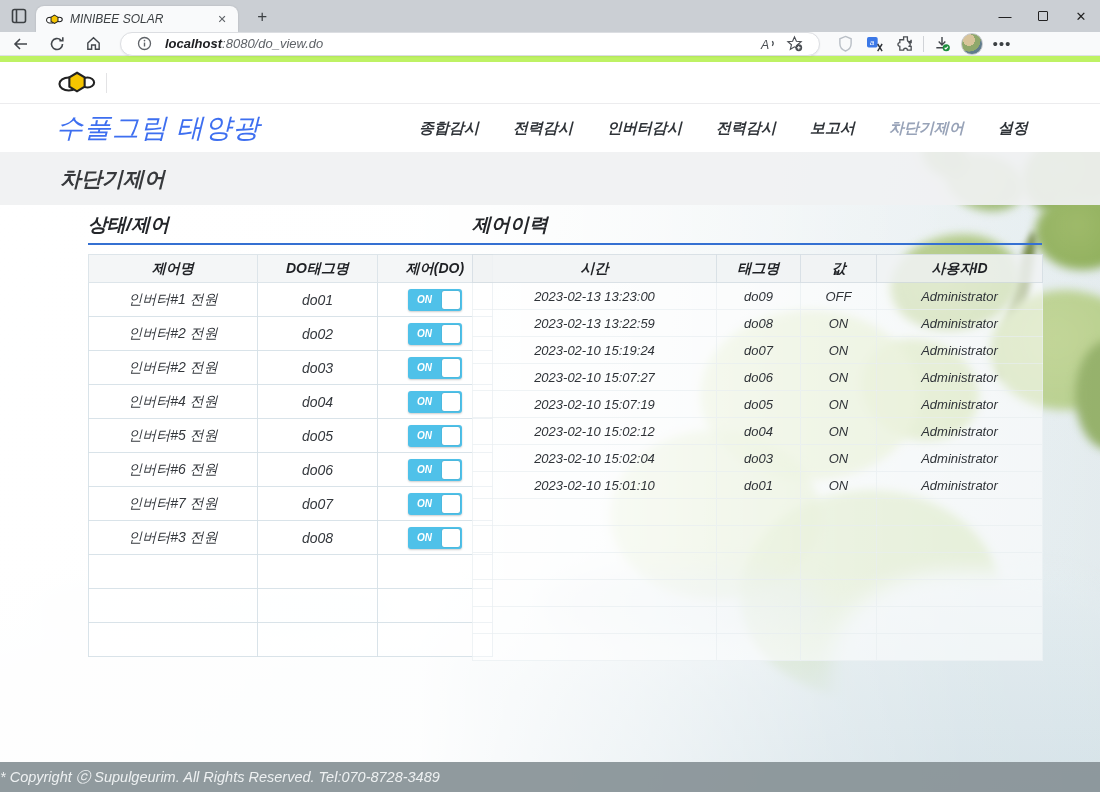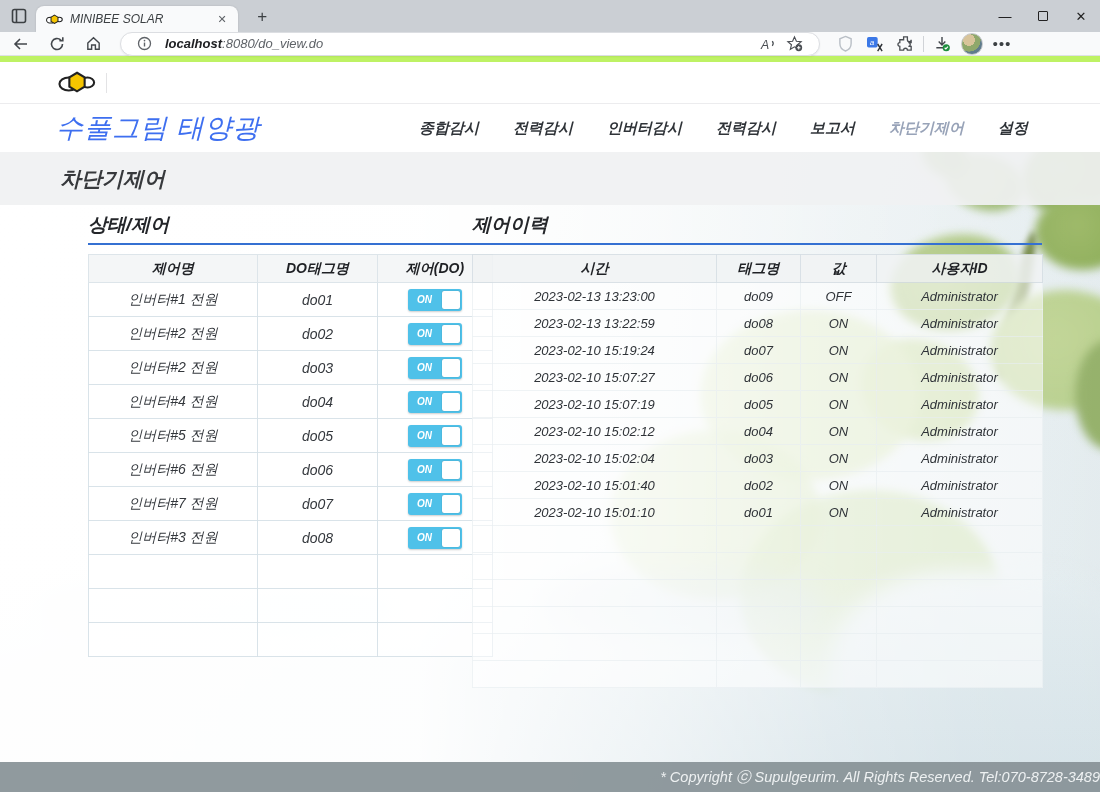--- a/index.html
+++ b/index.html
@@ -77,21 +77,21 @@
   .switch { position:relative; width:54px; height:22px; border-radius:3px; display:inline-block; vertical-align:middle; box-shadow:0 1px 2px rgba(0,0,0,.2); cursor:pointer; }
   .switch.on  { background:#4fc1e9; }
   .switch.off { background:#a9b6bd; }
   .sw-label { position:absolute; top:0; height:22px; line-height:22px; font-size:10px; font-weight:bold; color:#fff; }
   .switch.on  .sw-label { left:9px; }
   .switch.off .sw-label { right:7px; }
   .sw-knob { position:absolute; top:2px; width:18px; height:18px; background:#fff; border-radius:2px; box-shadow:0 0 1px rgba(0,0,0,.4); }
   .switch.on  .sw-knob { right:2px; }
   .switch.off .sw-knob { left:2px; }
 
-  .footer { position:absolute; left:0; bottom:0; width:1100px; height:30px; background:rgba(136,146,151,.93); z-index:3; display:flex; align-items:center; justify-content:flex-end; }
+  .footer { position:absolute; left:0; bottom:0; width:1100px; height:30px; background:rgba(136,146,151,.93); z-index:3; display:flex; align-items:center; justify-content:flex-start; }
   .footer-text { font-size:14.5px; color:#eef1f2; }
 
   svg { display:block; }
 </style>
 </head>
 <body>
 
 <div class="window">
 
   <div class="titlebar">
@@ -379,26 +379,20 @@
               <td>ON</td>
               <td>Administrator</td>
             </tr>
             <tr>
               <td>2023-02-10 15:02:04</td>
               <td>do03</td>
               <td>ON</td>
               <td>Administrator</td>
             </tr>
             <tr>
-              <td>2023-02-10 15:01:40</td>
-              <td>do02</td>
-              <td>ON</td>
-              <td>Administrator</td>
-            </tr>
-            <tr>
               <td>2023-02-10 15:01:10</td>
               <td>do01</td>
               <td>ON</td>
               <td>Administrator</td>
             </tr>
             <tr>
               <td></td>
               <td></td>
               <td></td>
               <td></td>

